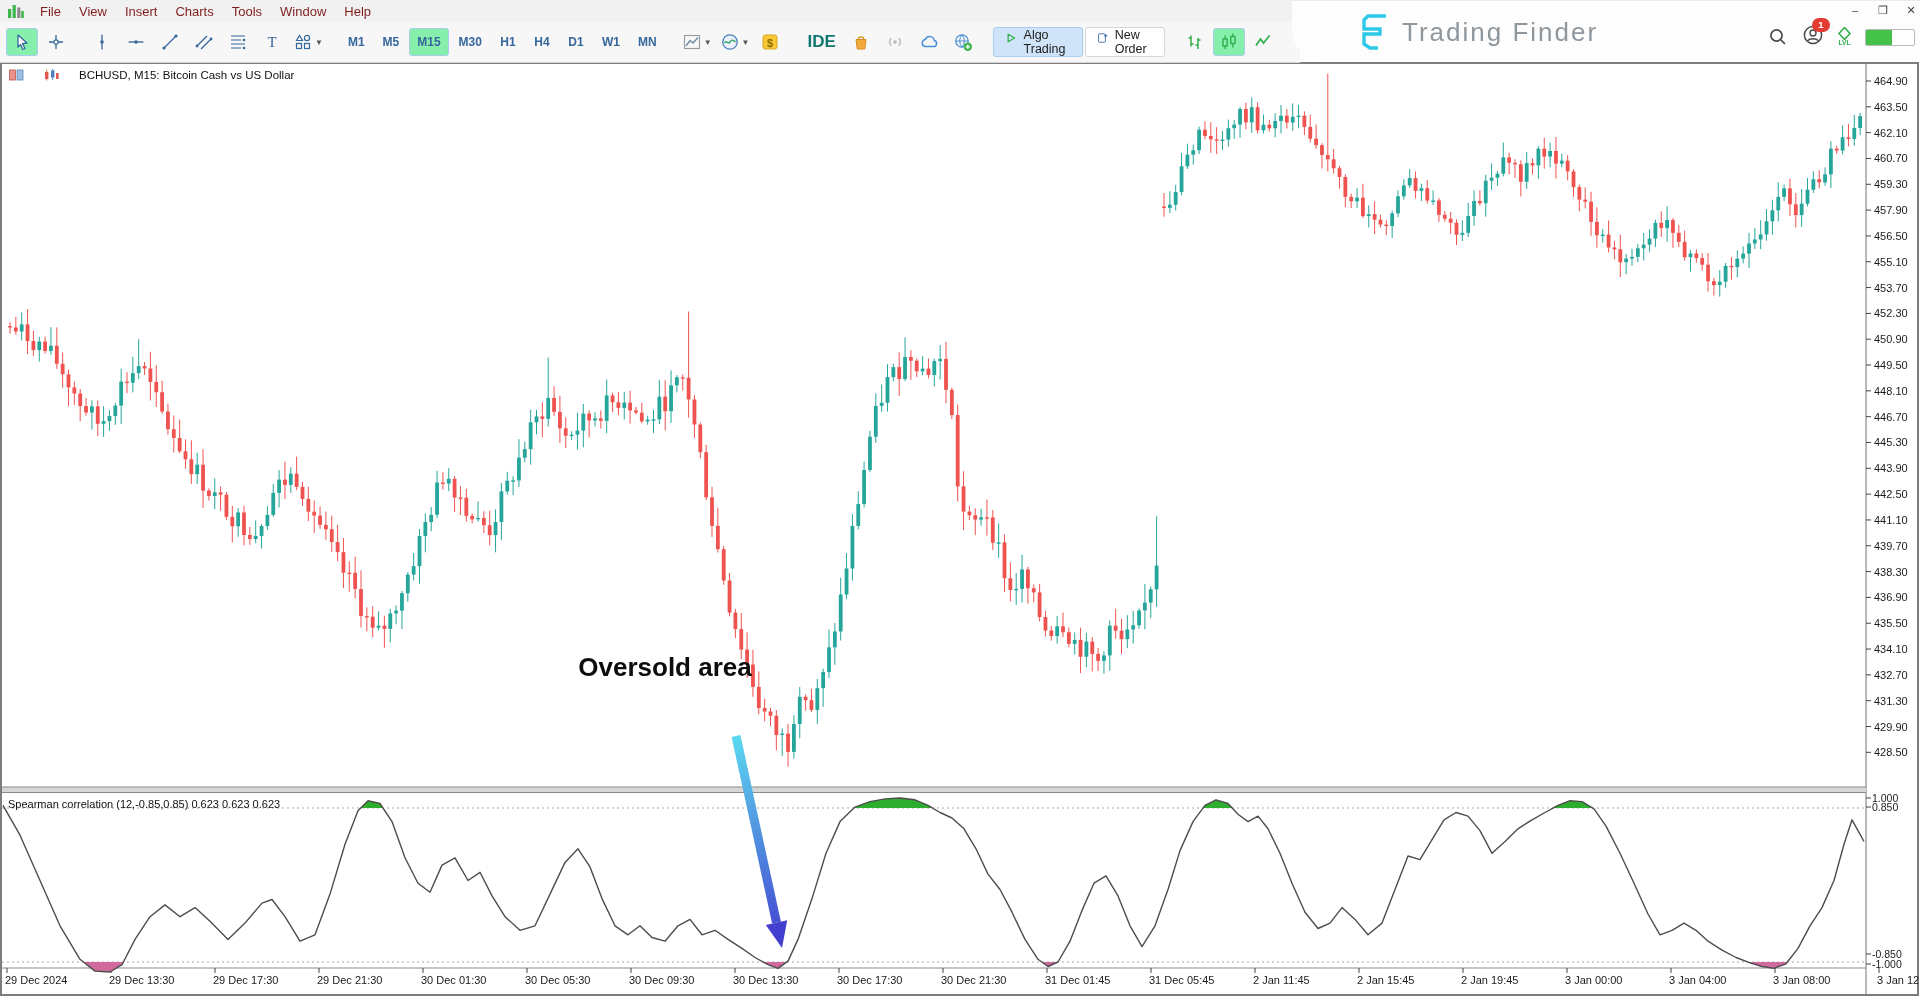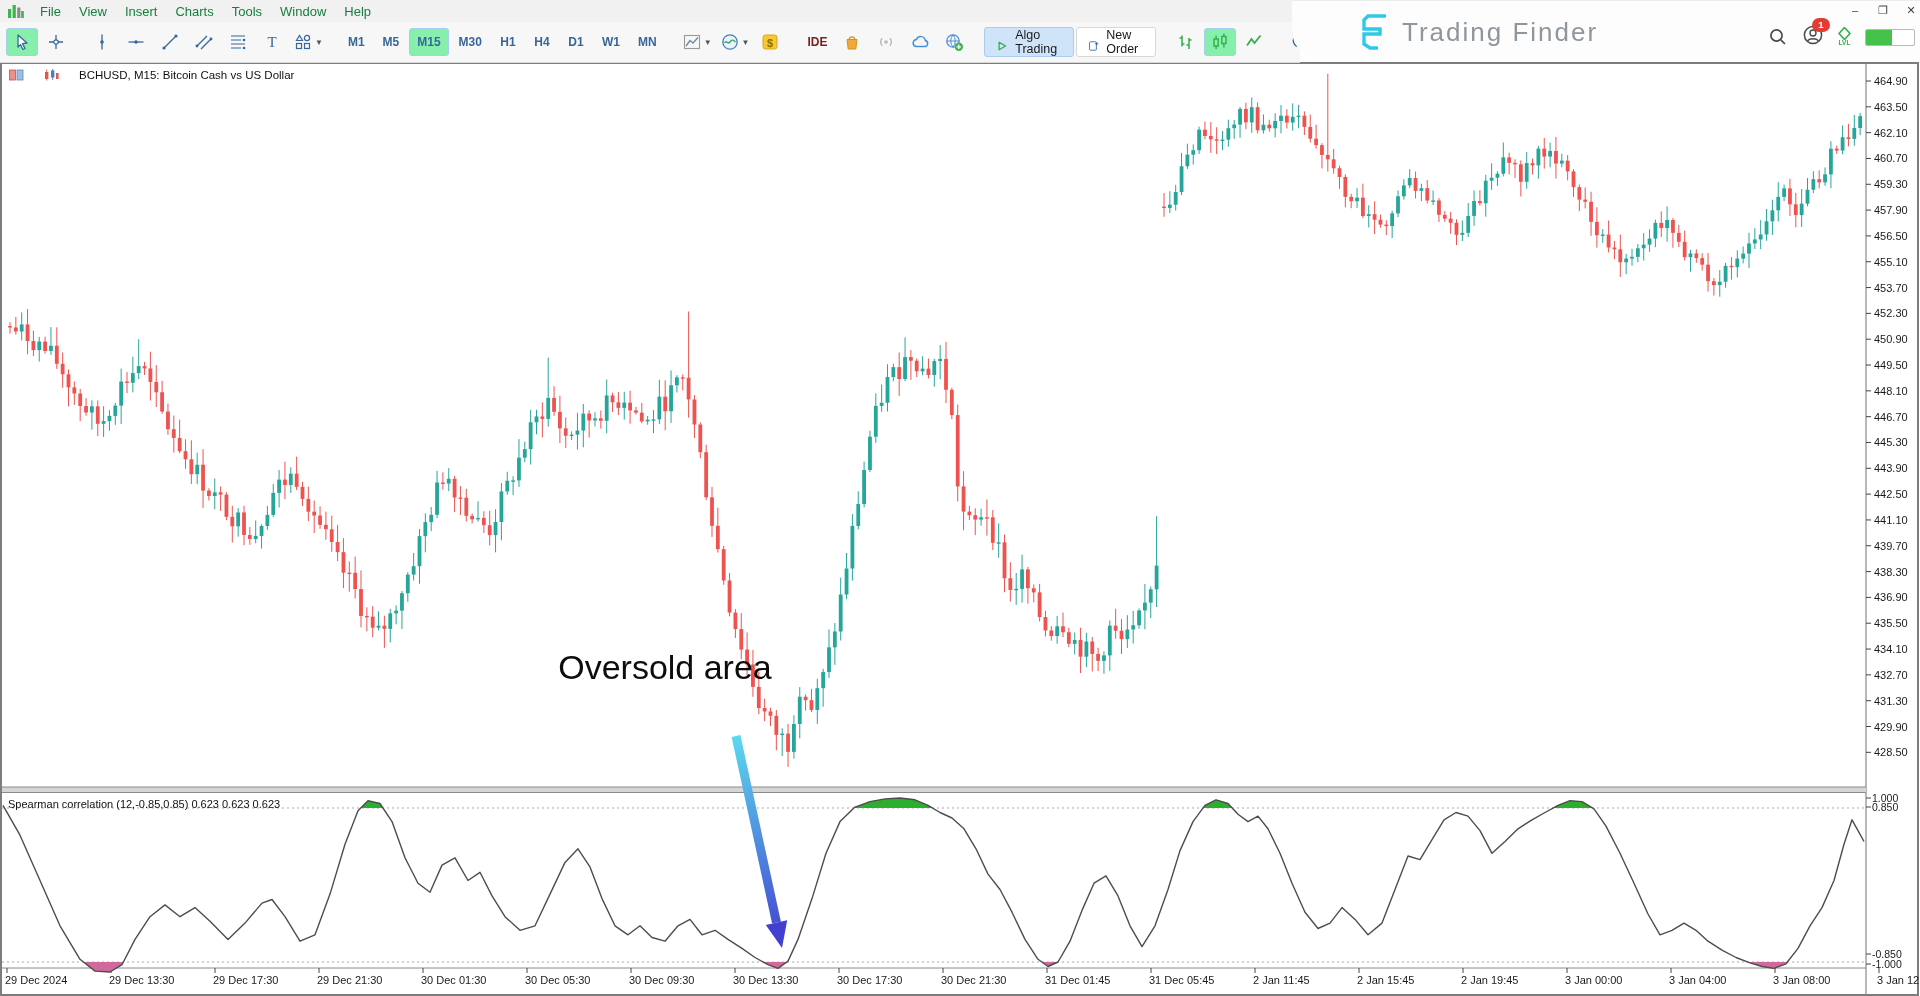--- a/index.html
+++ b/index.html
@@ -1,49 +1,49 @@
 <!DOCTYPE html>
 <html><head>
 <meta charset="utf-8">
 <style>
   html,body{margin:0;padding:0}
   body{width:1920px;height:996px;background:#fff;font-family:"Liberation Sans",sans-serif;overflow:hidden;position:relative;-webkit-font-smoothing:antialiased}
   
   .titlebar{position:absolute;top:0;left:0;width:1920px;height:22px;background:#f1f1f1;border-bottom:1px solid #e4e4e4;display:flex;align-items:center;z-index:5}
   .app-logo{width:18px;height:16px;margin:0 6px 0 7px}
-  .menu-item{padding:2px 9px;font-size:13px;color:#15803d;cursor:default}
+  .menu-item{padding:2px 9px;font-size:13px;color:#7f1d1d;cursor:default}
   
   .toolbar{position:absolute;top:22px;left:0;width:1300px;height:41px;background:#f7f7f7;border-bottom:1px solid #d8d8d8;display:flex;align-items:center;padding-left:6px;box-sizing:border-box;z-index:5}
   .tb-group{display:flex;align-items:center;gap:2px}
   .tb-divider{width:1px;height:24px;background:#d4d4d4;margin:0 7px}
   .tbtn{min-width:26px;height:26px;display:flex;align-items:center;justify-content:center;border-radius:3px;border:1px solid transparent;cursor:default;padding:0 2px}
   .tbtn.active{background:#86efac;border-color:#a9cdf0}
   .tf{font-size:12px;color:#36679c;font-weight:700;padding:0 5px}
-  .txtblue{font-size:12px;color:#7f1d1d;font-weight:700;padding:0 4px}
-  .bigbtn{display:flex;align-items:flex-end;gap:6px;height:28px;padding:0 10px;border-radius:3px;border:1px solid transparent;font-size:12.5px;color:#1a1a1a}
+  .txtblue{font-size:17px;color:#0f766e;font-weight:700;padding:0 4px}
+  .bigbtn{display:flex;align-items:flex-start;gap:6px;height:28px;padding:0 10px;border-radius:3px;border:1px solid transparent;font-size:12.5px;color:#1a1a1a}
   .bigbtn.active{background:#cfe4f8;border-color:#a9cdf0}
   .bigbtn.plain{background:#fff;border-color:#d7d7d7}
   .dd{font-size:8px;color:#555;margin-left:2px}
   
   .top-white{position:absolute;top:0;left:1292px;right:0;height:60px;background:#fdfdfd;border-bottom-left-radius:30px;z-index:6;box-shadow:0 1px 0 #ececec inset}
   .brand{position:absolute;top:12px;left:1358px;display:flex;align-items:center;gap:4px;z-index:7}
   .brand-text{font-size:26px;color:#8f969c;letter-spacing:2px;font-weight:400}
   .win-controls{position:absolute;top:2px;left:1846px;display:flex;gap:10px;z-index:8}
   .win-controls span{width:18px;height:16px;font-size:11px;color:#444;text-align:center;line-height:16px;cursor:default}
   .tr-icons{position:absolute;top:24px;left:1768px;display:flex;align-items:center;gap:14px;z-index:8}
   .badge{position:absolute;top:-6px;left:10px;background:#e23c33;color:#fff;font-size:9.5px;font-weight:700;border-radius:8px;min-width:14px;height:14px;line-height:14px;text-align:center;padding:0 2px}
   .lvl{display:flex;flex-direction:column;align-items:center;color:#2fae4a;font-size:6.5px;font-weight:700;line-height:1}
   .pbar{width:48px;height:15px;border:1px solid #b9b9b9;background:#fff;border-radius:2px;overflow:hidden}
   .pbar>div{height:100%;background:#45c24a;width:55%}
   
   #chart-layer{position:absolute;top:0;left:0;z-index:1}
   .chart-header{position:absolute;top:69px;left:9px;display:flex;align-items:center;gap:20px;z-index:3}
   .chart-header span{font-size:11.5px;color:#111}
   .ind-label{position:absolute;top:798px;left:8px;font-size:11px;color:#111;z-index:3}
-  .annotation{position:absolute;top:648px;left:520px;width:290px;text-align:center;z-index:3;color:#0d0d0d;font-weight:400;font-size:34px;line-height:39px}
+  .annotation{position:absolute;top:648px;left:520px;width:290px;text-align:center;z-index:3;color:#0d0d0d;font-weight:700;font-size:26px;line-height:39px}
   .ax{font:11px "Liberation Sans",sans-serif;fill:#1a1a1a}
   .axs{font:10.5px "Liberation Sans",sans-serif;fill:#1a1a1a}
 </style>
 </head>
 <body>
 
 <div id="chart-layer">
   <svg id="chart-svg" width="1920" height="996" xmlns="http://www.w3.org/2000/svg">
       <rect x="1" y="63" width="1917" height="932" fill="#fff" stroke="#7d7d7d" stroke-width="2"></rect>
       <line x1="1866" y1="64" x2="1866" y2="994" stroke="#8a8a8a" stroke-width="1.2"></line>

